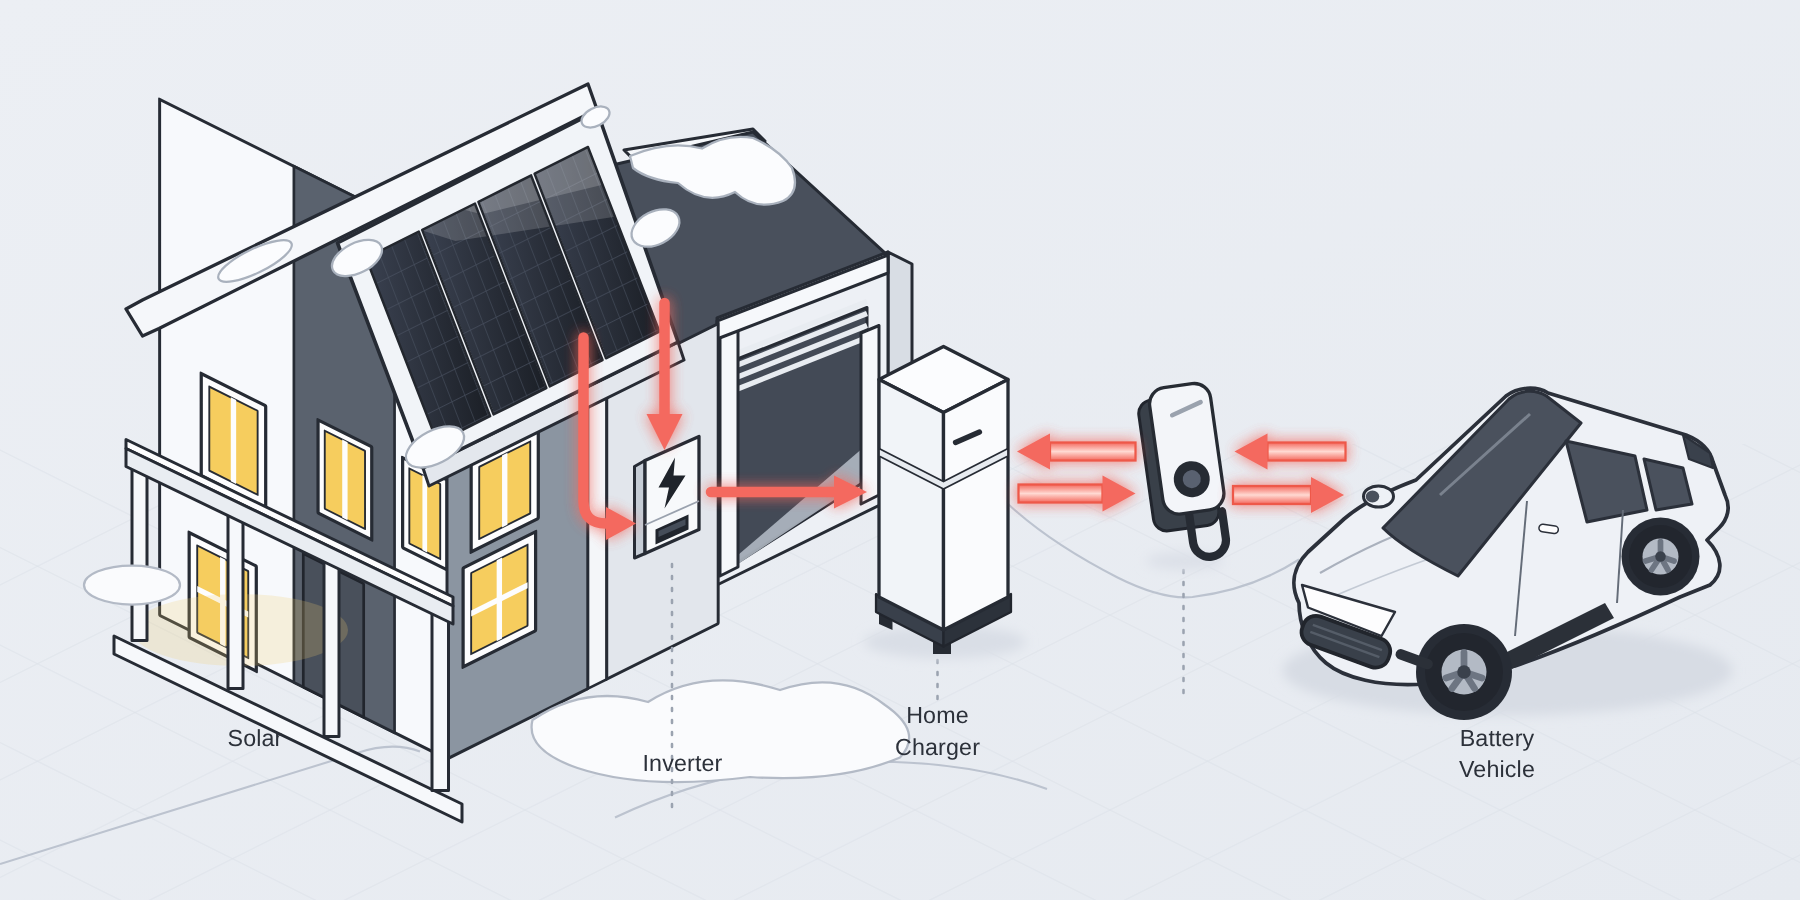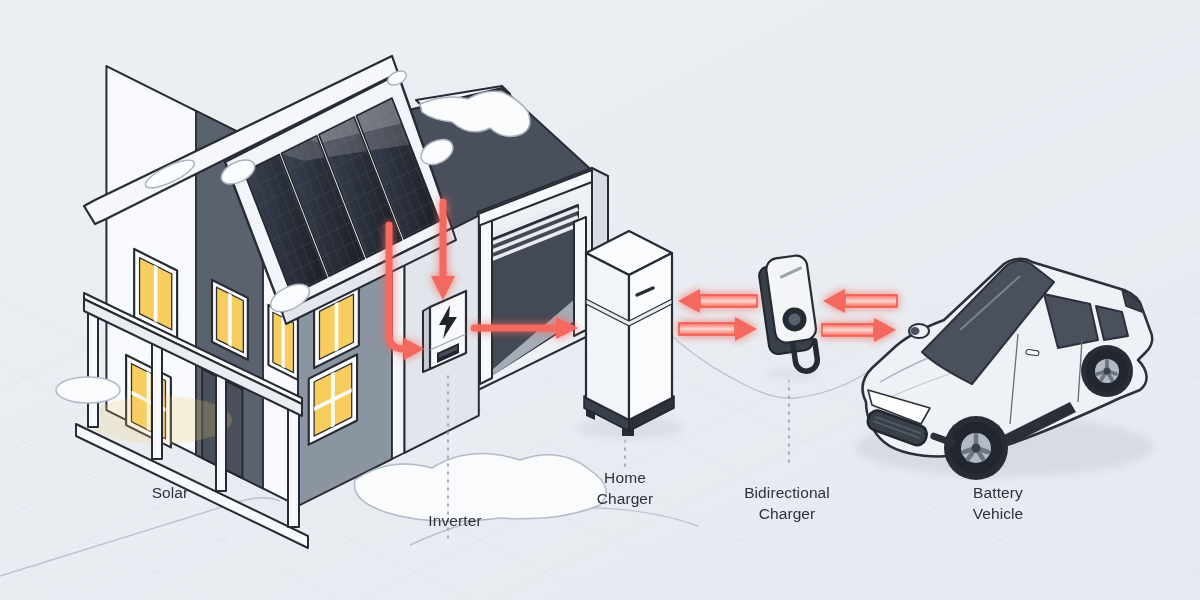--- a/index.html
+++ b/index.html
@@ -333,28 +333,24 @@
     <g>
       <rect x="822" y="324" width="52" height="12" fill="url(#shaftG)" stroke="#ee5949" stroke-width="1.5"></rect>
       <polygon points="874,318 874,342 896,330" fill="#f4695e"></polygon>
     </g>
   </g>
 </svg>
 
 <div class="lbl" style="left:170px;top:483px">
   <div>Solar</div>
 </div>
-<div class="lbl" style="left:455px;top:511px">
+<div class="lbl" style="left:455px;top:500px">
   <div>Inverter</div>
 </div>
 <div class="lbl" style="left:625px;top:468px">
   <div>Home</div>
   <div>Charger</div>
 </div>
-<div class="lbl" style="left:787px;top:483px">
-  <div>Bidirectional</div>
-  <div>Charger</div>
-</div>
 <div class="lbl" style="left:998px;top:483px">
   <div>Battery</div>
   <div>Vehicle</div>
 </div>
 </div>
 
 </body></html>

